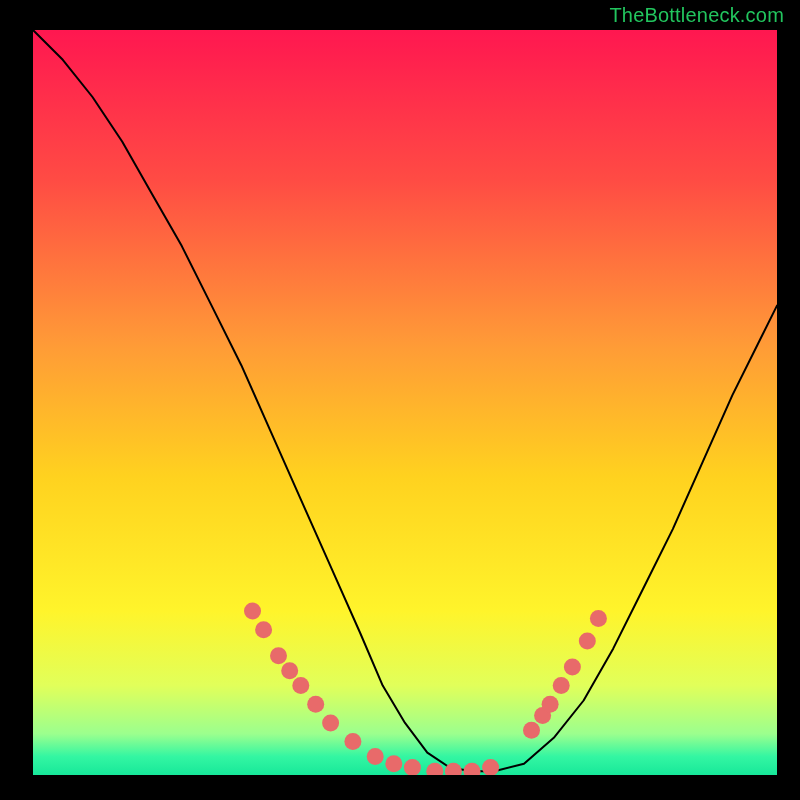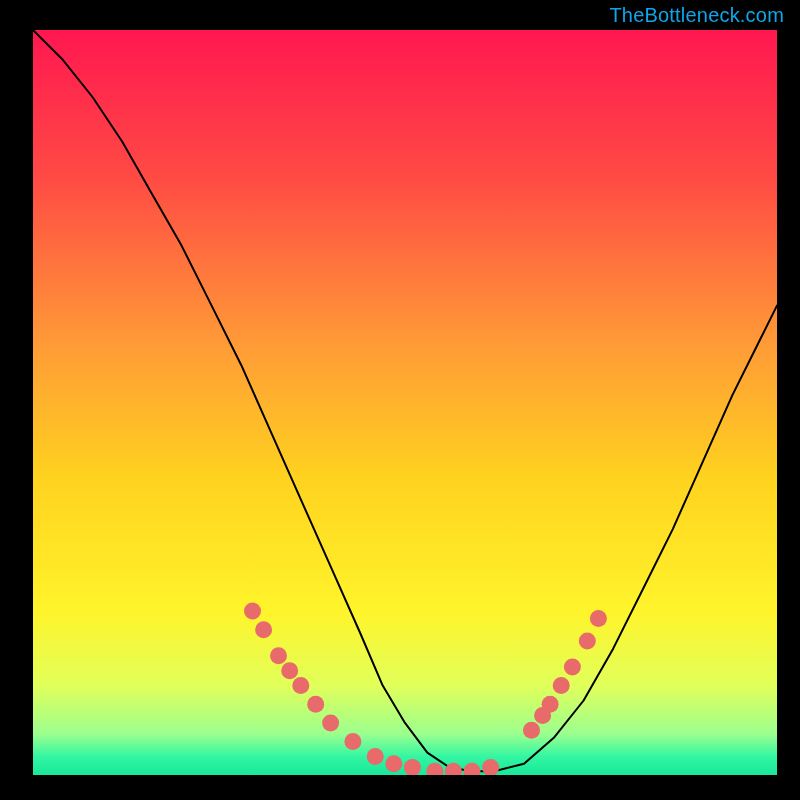--- a/index.html
+++ b/index.html
@@ -20,21 +20,21 @@
   .plot-area {
     position: absolute;
     box-sizing: border-box;
   }
   .gradient {
     position: absolute;
     left: 0; top: 0; right: 0; bottom: 0;
   }
   .watermark {
     position: absolute;
-    color: #0ea5e9;
+    color: #22c55e;
     font-size: 20px;
     font-weight: 400;
     letter-spacing: 0.2px;
   }
   svg.curve {
     position: absolute;
     left: 0; top: 0;
   }
 </style>
 </head>

